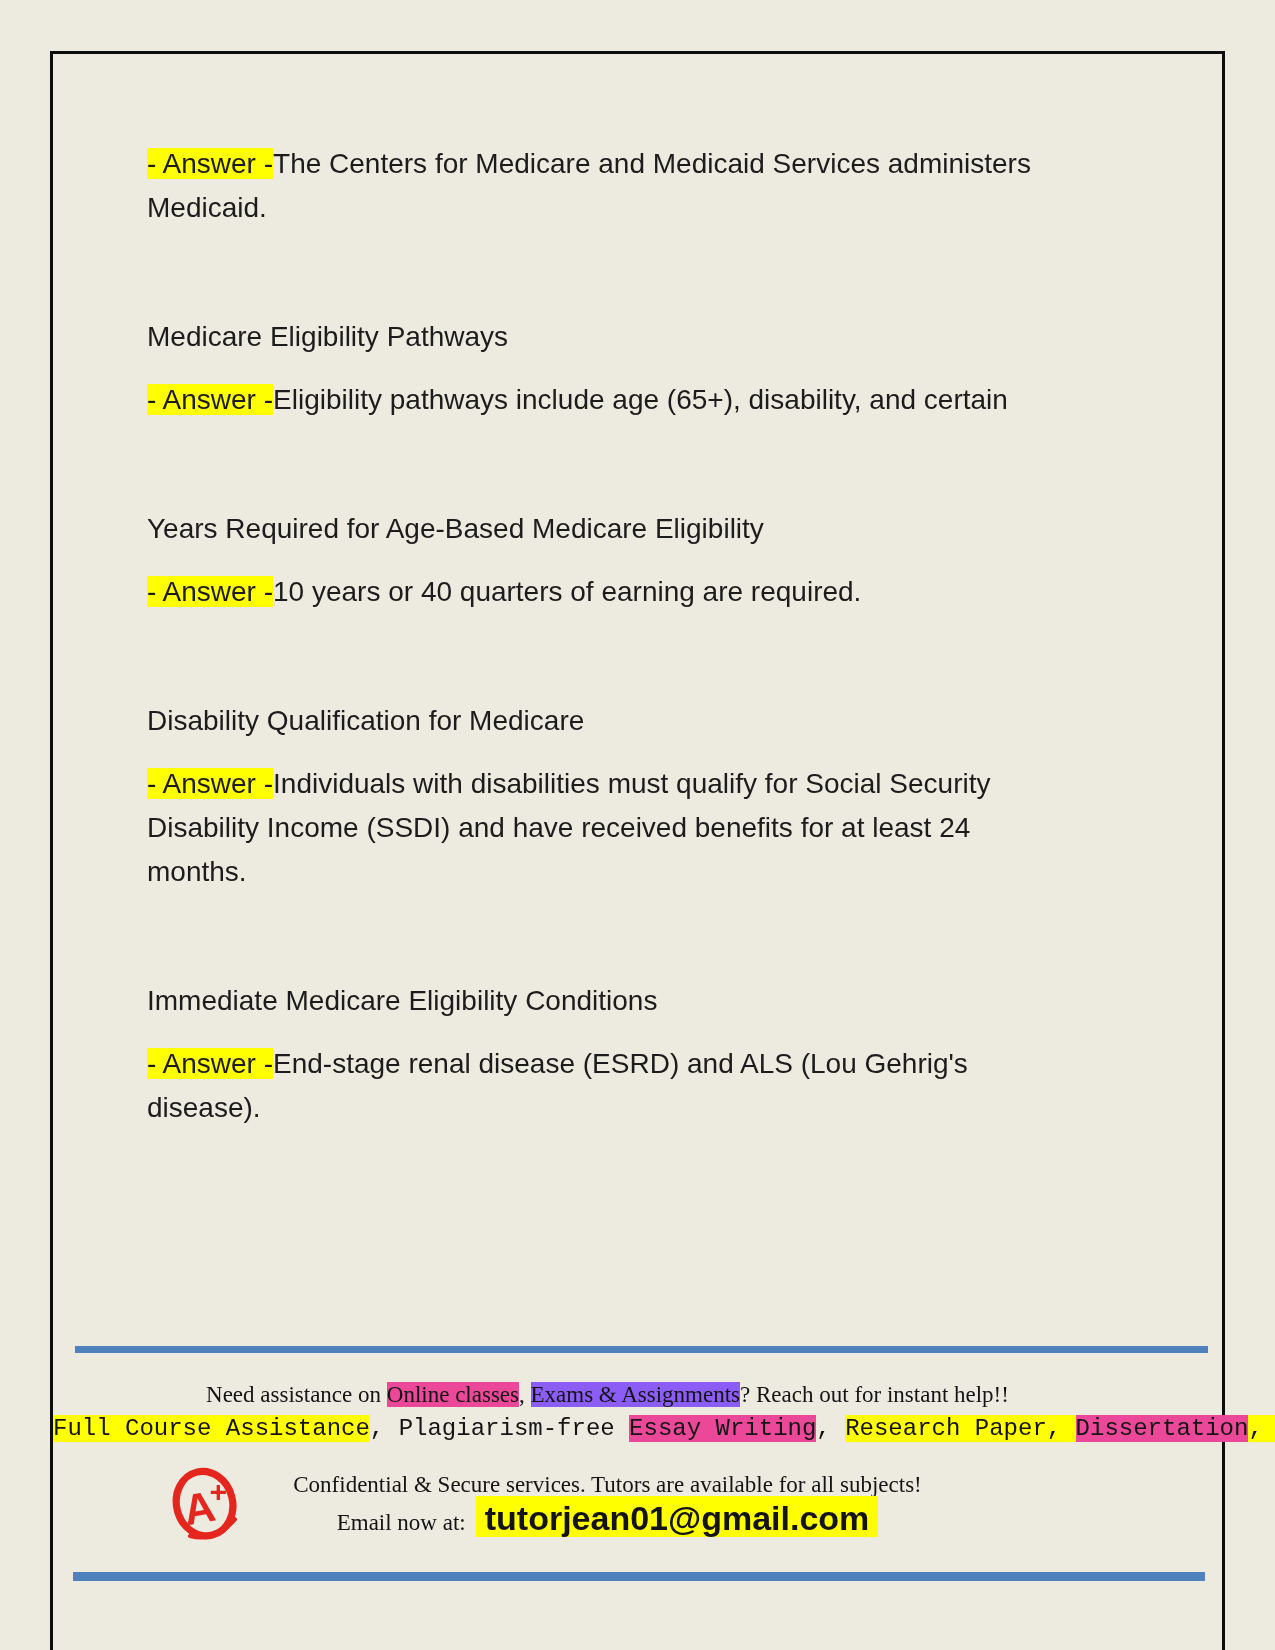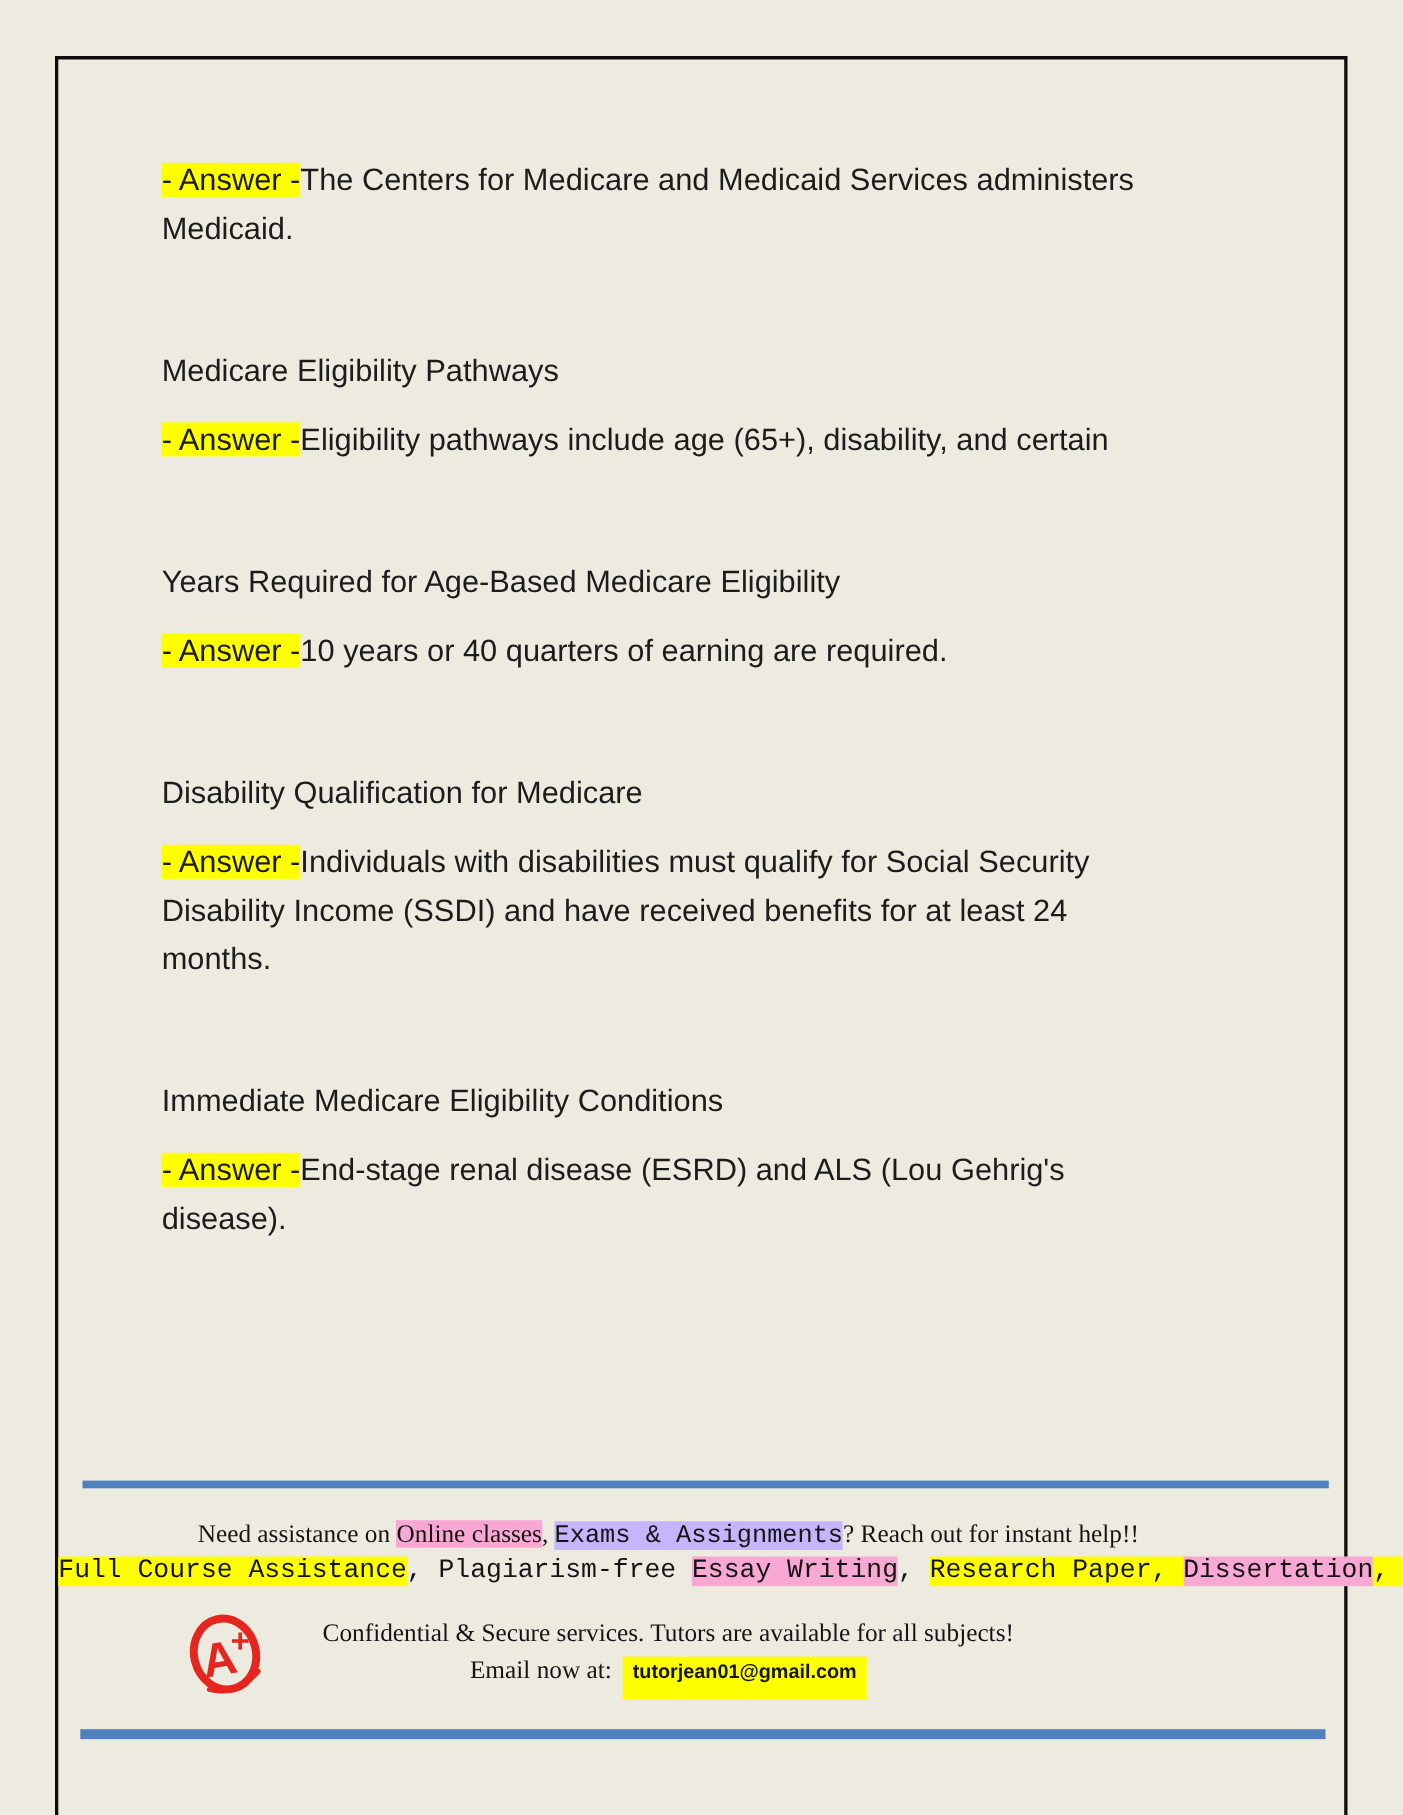--- a/index.html
+++ b/index.html
@@ -22,45 +22,45 @@
     padding:88px 30px 0 94px;
     font-size:28px;
     line-height:44px;
     color:#1c1c1c;
   }
   .qa-h { margin:85px 0 0 0; white-space:nowrap; }
   .qa-a { margin:19px 0 0 0; white-space:nowrap; }
   .qa-a.first { margin:0; }
   .blk { display:block; }
   .hl-y { background:#ffff00; }
-  .hl-c { background:#f9a8d4; }
-  .hl-g { background:#c4b5fd;font-family:Liberation Mono, monospace; }
+  .hl-c { background:#ec4899; }
+  .hl-g { background:#8b5cf6; }
   .rule {
     position:absolute; left:22px; width:1133px; height:7px;
     background:#4f81bd;
   }
   .rule.top { top:1292px; }
   .rule.bottom { top:1518px; height:9px; left:20px; width:1132px; }
   .f-line {
     position:absolute; left:0; right:60px;
     text-align:center;
     font-family:"Liberation Serif", serif;
     color:#141414;
     white-space:nowrap;
   }
   .f1 { top:1326px; font-size:23px; line-height:30px; }
   .f2 { top:1358px; font-size:24px; line-height:33px;font-family:Liberation Mono, monospace; }
   .f-conf { top:1416px; font-size:23px; line-height:30px; }
   .f-email { top:1449px; font-size:23px; line-height:30px; }
   .email-hl {
     font-family:"Liberation Sans", sans-serif;
     font-weight:bold;
-    font-size:18px;
+    font-size:34px;
     background:#ffff00;
-    padding:3px 9px 16px 9px;
+    padding:3px 9px 0 9px;
     margin-left:10px;
   }
   .logo {
     position:absolute; left:117px; top:1412px;
     width:72px; height:78px;
   }
 </style>
 </head>
 <body>
 

